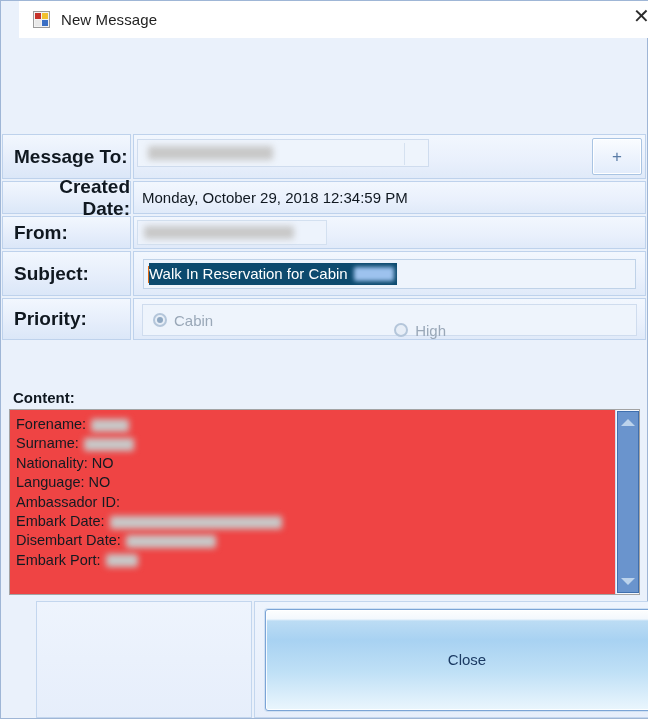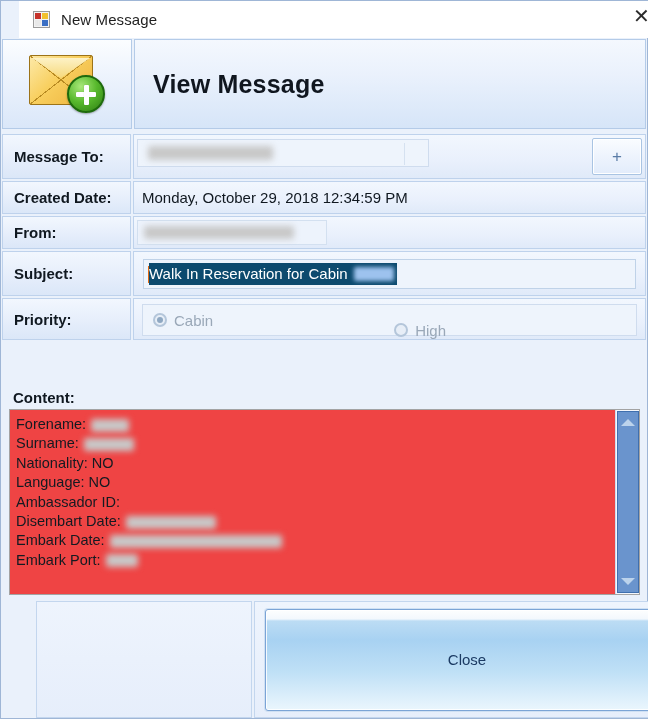--- a/index.html
+++ b/index.html
@@ -97,21 +97,21 @@
 
   
   .rows{position:absolute;left:1px;top:133px;width:644px;}
   .row{display:flex;align-items:stretch;margin-bottom:2px;}
   .rlabel{
     width:129px;box-sizing:border-box;
     border:1px solid #bed2ec;
     background:linear-gradient(to bottom,#f2f7fe 0%,#e6eefb 55%,#dbe7f8 100%);
     display:flex;align-items:center;
   }
-  .rlabel span{margin-left:11px;font-size:15px;font-weight:bold;color:#101820;text-align:right;}
+  .rlabel span{margin-left:11px;font-size:19px;font-weight:bold;color:#101820;text-align:right;}
   .rfield{
     flex:1;margin-left:2px;box-sizing:border-box;
     border:1px solid #bed2ec;
     background:linear-gradient(to bottom,#f2f7fe 0%,#e9f0fc 60%,#e0eaf9 100%);
     display:flex;align-items:center;position:relative;
   }
 
   .row-messageto .rlabel,.row-messageto .rfield{height:45px;}
   .row-created  .rlabel,.row-created  .rfield{height:33px;}
   .row-from     .rlabel,.row-from     .rfield{height:33px;}
@@ -256,31 +256,20 @@
     <div class="title-icon">
       <div class="ti-q ti-q1"></div>
         <div class="ti-q ti-q2"></div>
       <div class="ti-q ti-q3"></div>
         <div class="ti-q ti-q4"></div>
     </div>
     <div class="title-text">New Message</div>
     <div class="titlebar-close">✕</div>
   </div>
 
-  <div class="banner">
-    <div class="banner-iconcell">
-      <div class="env-wrap">
-        <div class="env"></div>
-        <div class="plus-badge"></div>
-      </div>
-    </div>
-    <div class="banner-titlecell">
-      <div class="banner-title">View Message</div>
-    </div>
-  </div>
 
   <div class="rows">
 
     <div class="row row-messageto">
       <div class="rlabel">
         <span>Message To:</span>
       </div>
       <div class="rfield">
         <div class="combo">
           <span class="redact">&nbsp;</span>
@@ -347,22 +336,22 @@
 
   <div class="content-label">Content:</div>
 
   <div class="content-box">
     <div class="content-text" id="content-lines">
         <div class="cline"><span>Forename:</span><span class="redact" style="width: 38px;">&nbsp;</span></div>
         <div class="cline"><span>Surname:</span><span class="redact" style="width: 50px;">&nbsp;</span></div>
         <div class="cline"><span>Nationality: NO</span></div>
         <div class="cline"><span>Language: NO</span></div>
         <div class="cline"><span>Ambassador ID:</span></div>
+        <div class="cline"><span>Embark Date:</span><span class="redact" style="width: 172px;">&nbsp;</span></div>
         <div class="cline"><span>Disembart Date:</span><span class="redact" style="width: 90px;">&nbsp;</span></div>
-        <div class="cline"><span>Embark Date:</span><span class="redact" style="width: 172px;">&nbsp;</span></div>
         <div class="cline"><span>Embark Port:</span><span class="redact" style="width: 32px;">&nbsp;</span></div>
       </div>
     <div class="vscroll">
       <div class="thumb">
         <div class="arrow arrow-up"></div>
         <div class="arrow arrow-down"></div>
       </div>
     </div>
   </div>
 

